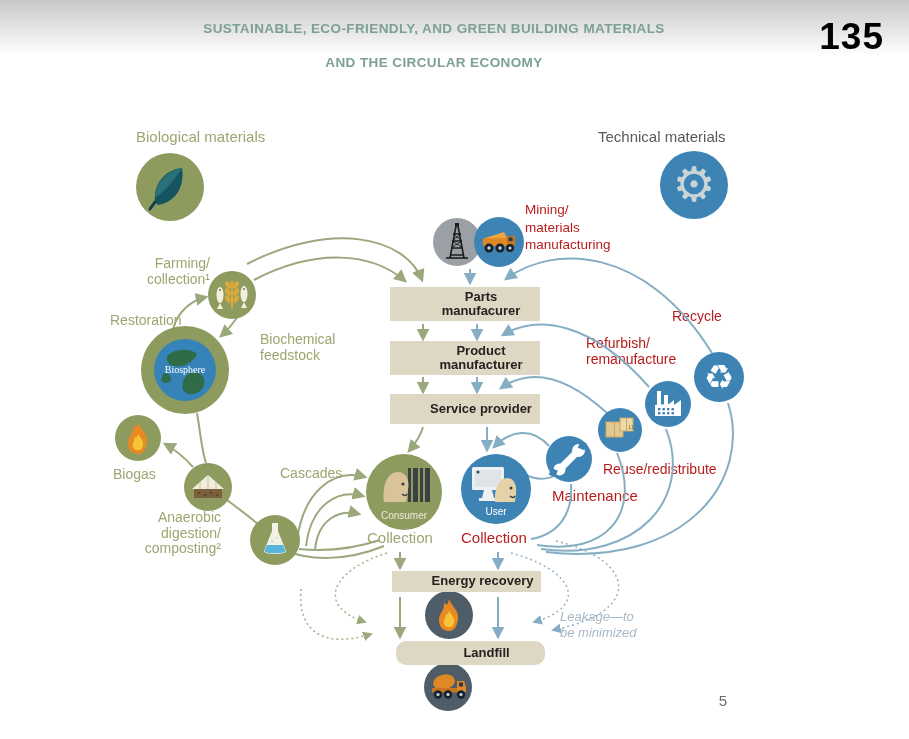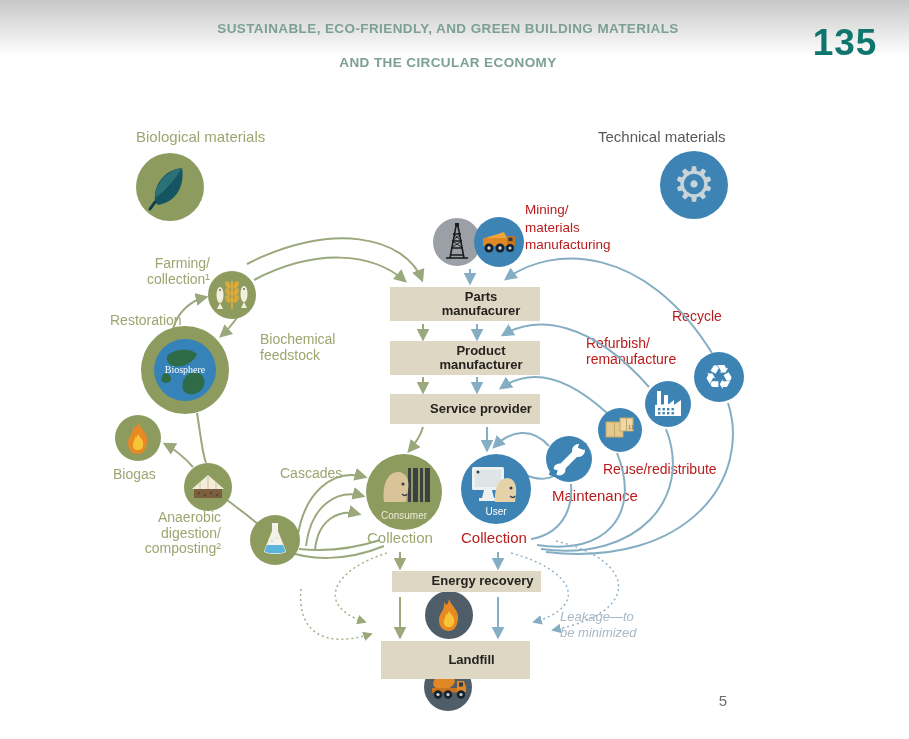--- a/index.html
+++ b/index.html
@@ -1,25 +1,25 @@
 <!DOCTYPE html>
 <html><head>
 <meta charset="utf-8">
 <style>
   html,body{margin:0;padding:0;background:#fff;}
   #page{position:relative;width:909px;height:739px;background:#fff;overflow:hidden;
         font-family:"Liberation Sans",sans-serif;}
   #topShade{position:absolute;left:0;top:0;width:909px;height:56px;
         background:linear-gradient(#c7c7c7,#ffffff);}
   
-  .hdr{position:absolute;left:98px;top:20px;width:700px;text-align:center;
+  .hdr{position:absolute;left:84px;top:20px;width:700px;text-align:center;
        color:#7ca095;font-weight:700;font-size:13.5px;line-height:17px;letter-spacing:.4px;
        white-space:pre-line;}
-  .pageno{position:absolute;left:806px;top:22px;width:78px;text-align:center;
-       color:#0f766e;font-weight:700;font-size:37px;letter-spacing:1px;}
+  .pageno{position:absolute;left:806px;top:16px;width:78px;text-align:right;
+       color:#000000;font-weight:700;font-size:37px;letter-spacing:1px;}
   .footno{position:absolute;left:700px;top:692px;width:46px;text-align:center;
        color:#6d6e71;font-size:15px;}
   
   .lbl{position:absolute;white-space:pre-line;font-size:14px;line-height:16px;}
   .olive{color:#9ba670;}
   .bluetxt{color:#b91c1c;}
   .darktxt{color:#58595b;}
   .leak{color:#a9b8c5;font-style:italic;font-size:13px;line-height:15.5px;}
   .big{font-size:15px;}
   .ralign{text-align:right;}
@@ -292,21 +292,21 @@
         <circle cx="37" cy="31.5" r="1.6" fill="#cfd6da"></circle>
     </svg>
   </div>
 
   <div class="boxnode" style="left:390px;top:287px;width:118px;height:34px;">Parts
 manufacurer</div>
   <div class="boxnode" style="left:390px;top:341px;width:118px;height:34px;">Product
 manufacturer</div>
   <div class="boxnode" style="left:390px;top:394px;width:118px;height:30px;">Service provider</div>
   <div class="boxnode" style="left:392px;top:571px;width:117px;height:21px;">Energy recovery</div>
-  <div class="boxnode" style="left:381px;top:641px;width:117px;height:38px;">Landfill</div>
+  <div class="boxnode" style="left:396px;top:641px;width:117px;height:24px;border-radius:10px;">Landfill</div>
 
   <div class="lbl bluetxt" style="left:525px;top:201px;font-size:13.5px;line-height:17.5px;">Mining/
 materials
 manufacturing</div>
   <div class="lbl olive ralign" style="left:118px;top:255px;width:92px;">Farming/
 collection¹</div>
   <div class="lbl olive" style="left:110px;top:312px;">Restoration</div>
   <div class="lbl olive" style="left:260px;top:331px;">Biochemical
 feedstock</div>
   <div class="lbl olive" style="left:113px;top:466px;">Biogas</div>

